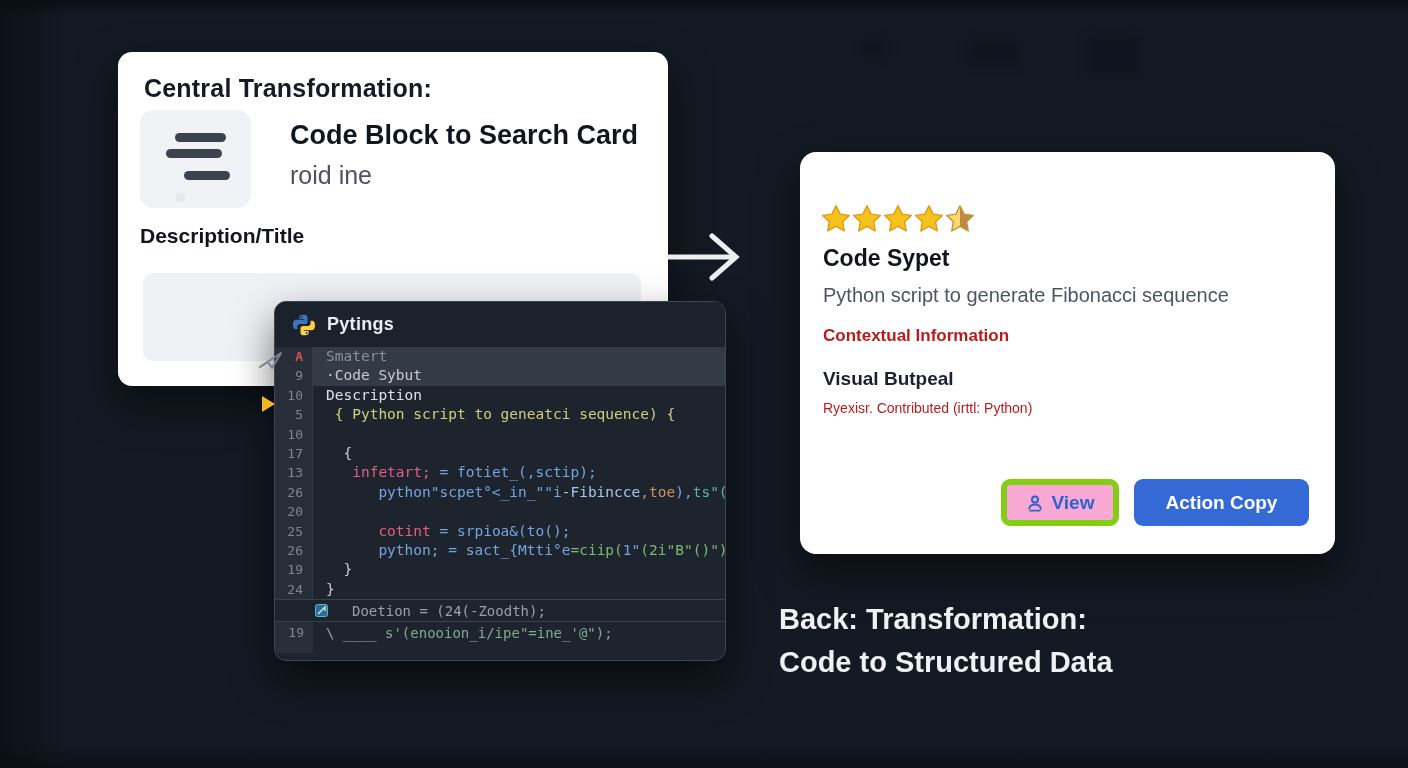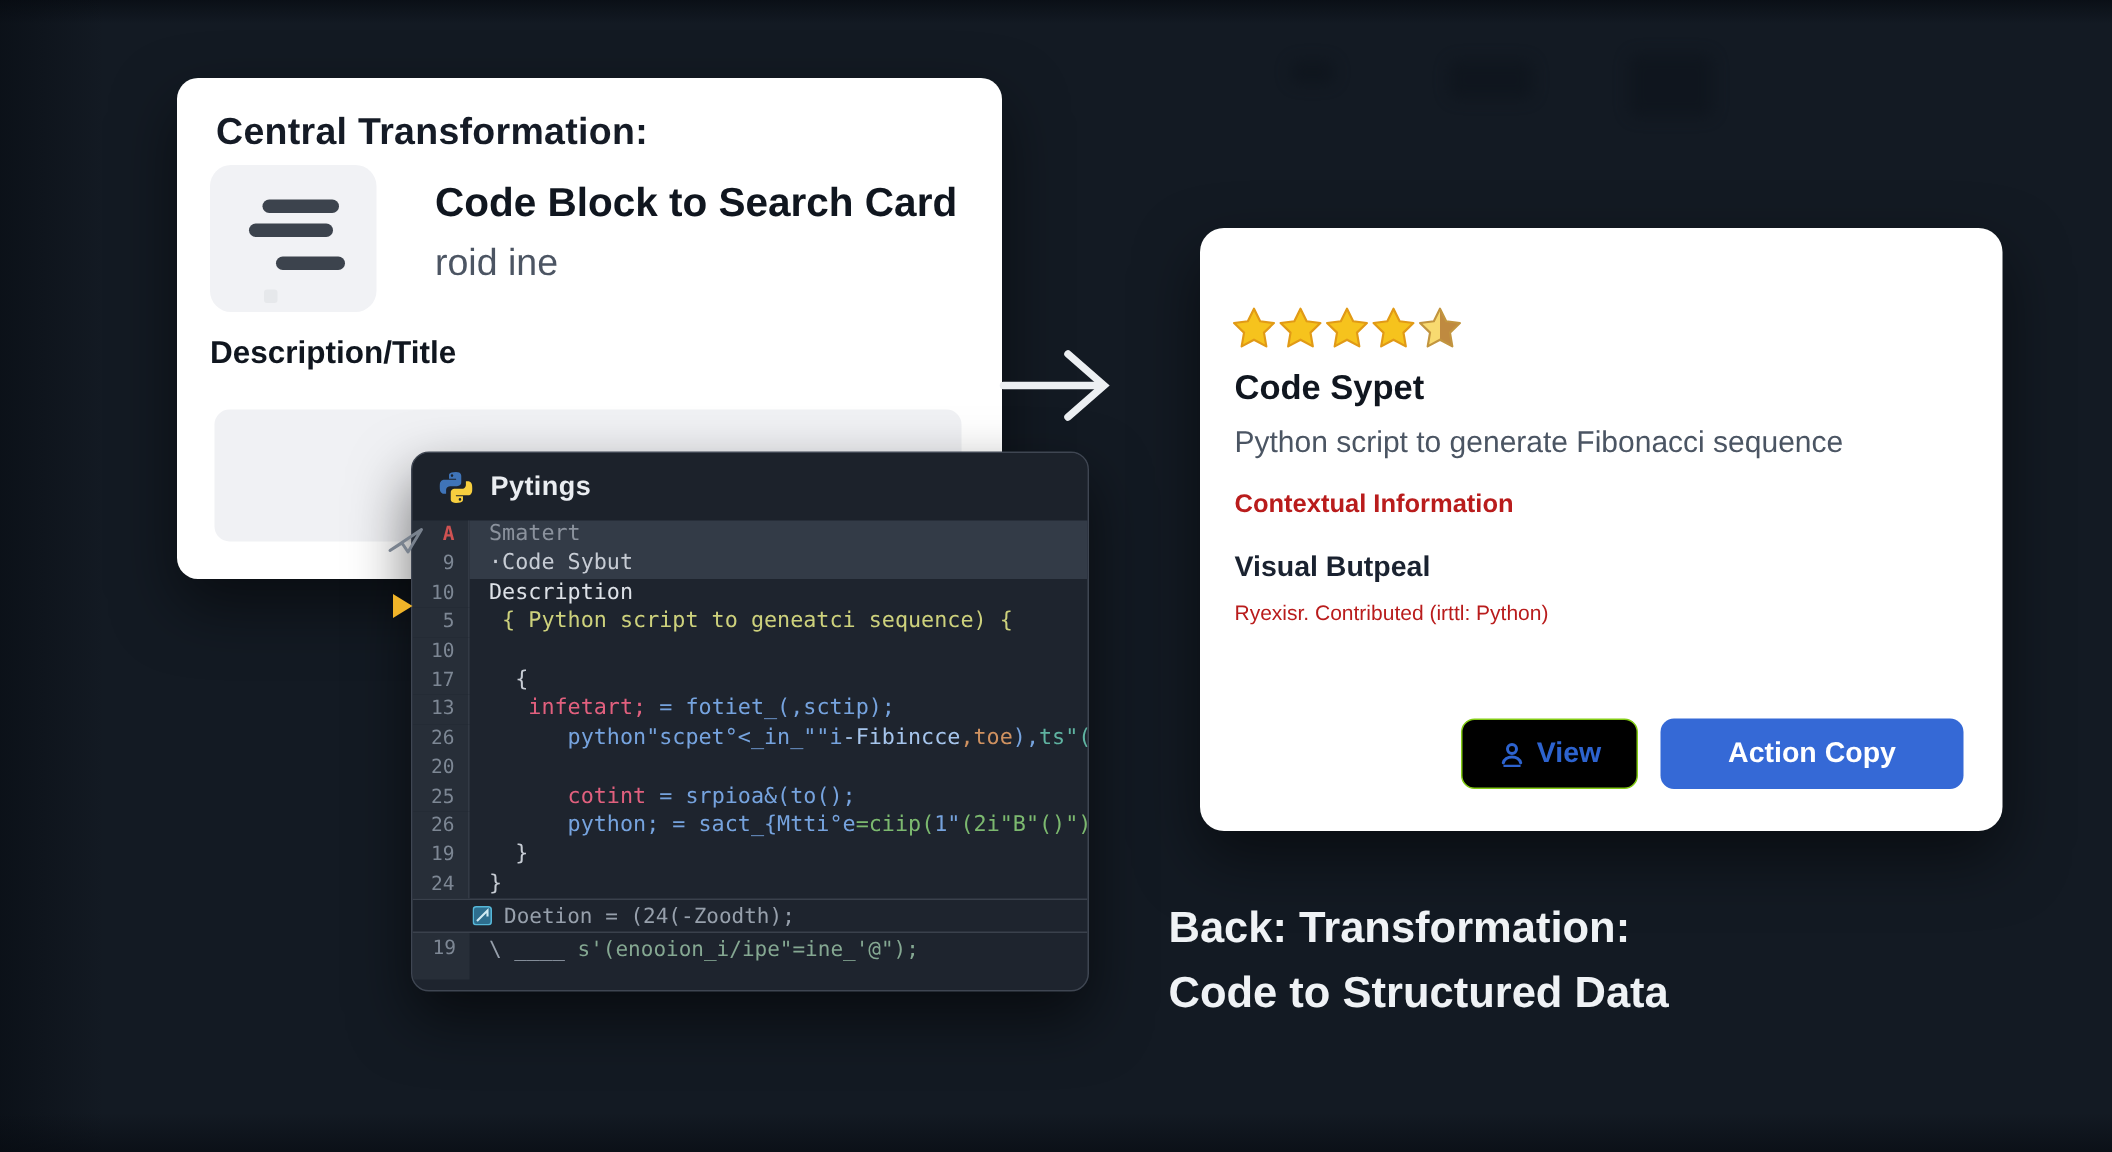--- a/index.html
+++ b/index.html
@@ -50,21 +50,21 @@
   .gutter{flex:none;width:38px;box-sizing:border-box;padding-right:9px;text-align:right;
      background:#272e38;color:#7d8794;font-size:13px;border-right:1px solid #333a45;}
   .gutter.err{color:#cf5252;font-weight:700;}
   .code-text{flex:1;padding-left:13px;}
   .code-row.hl .code-text{background:#333b47;}
   .seg-muted{color:#8b929d;} .seg-light{color:#c7ccd4;} .seg-bright{color:#dde1e7;}
   .seg-khaki{color:#cdd17c;} .seg-pink{color:#e1607e;} .seg-blue{color:#76a3de;}
   .seg-lightblue{color:#a6c5ec;} .seg-orange{color:#cf9160;} .seg-teal{color:#5fb3a1;}
   .seg-green{color:#7cb96f;} .seg-gray{color:#97a0ac;} .seg-graygreen{color:#85a892;}
   .cw-footer-row1{display:flex;align-items:center;height:21px;border-top:1px solid #3a414c;
-     padding-left:40px;gap:8px;font-size:14px;}
+     padding-left:40px;gap:24px;font-size:14px;}
   .cw-footer-row2{display:flex;height:31px;line-height:22px;border-top:1px solid #3a414c;font-size:14px;}
   .cw-footer-row2 .gutter{border-right:none;background:#272e38;}
   .fi{width:13px;height:13px;flex:none;}
 
   
   #yellow-marker{position:absolute;left:262px;top:396px;width:0;height:0;z-index:30;
      border-left:13px solid #f0b429;border-top:8px solid transparent;border-bottom:8px solid transparent;}
   #cursor-glyph{position:absolute;left:258px;top:350px;z-index:30;}
 
   
@@ -78,22 +78,22 @@
   .rc-section{position:absolute;left:23px;top:174px;font-size:17px;font-weight:700;color:#b91c1c;}
   .rc-subsection{position:absolute;left:23px;top:216px;font-size:19px;font-weight:700;color:#1a2230;}
   .rc-meta{position:absolute;left:23px;top:248px;font-size:14px;color:#b91c1c;}
   .rc-byline{position:absolute;left:23px;top:278px;display:flex;align-items:center;gap:9px;
      font-size:19px;color:#4d5663;}
   .rc-avatar{width:23px;height:23px;border-radius:50%;background:#dfe2e7;display:flex;
      align-items:center;justify-content:center;flex:none;}
   .rc-buttons{position:absolute;right:26px;top:327px;display:flex;gap:15px;}
   .btn{height:47px;border-radius:9px;display:flex;align-items:center;justify-content:center;
      gap:8px;font-size:19px;box-sizing:border-box;cursor:pointer;}
-  .btn-view{width:118px;background:#000000;border:1px solid #84cc16;color:#2d63cf;font-weight:700;}
-  .btn-action{width:202px;background:#3569d6;color:#ffffff;font-weight:700;border:none;}
+  .btn-view{width:118px;background:#f9a8d4;border:6px solid #84cc16;color:#2d63cf;font-weight:700;}
+  .btn-action{width:175px;background:#3569d6;color:#ffffff;font-weight:700;border:none;}
 
   
   #caption{position:absolute;left:779px;top:598px;font-size:29px;font-weight:700;
      color:#eff2f5;line-height:43px;}
 </style>
 </head>
 <body>
 
 <div id="canvas">
   <div class="bg-strip-top"></div>

